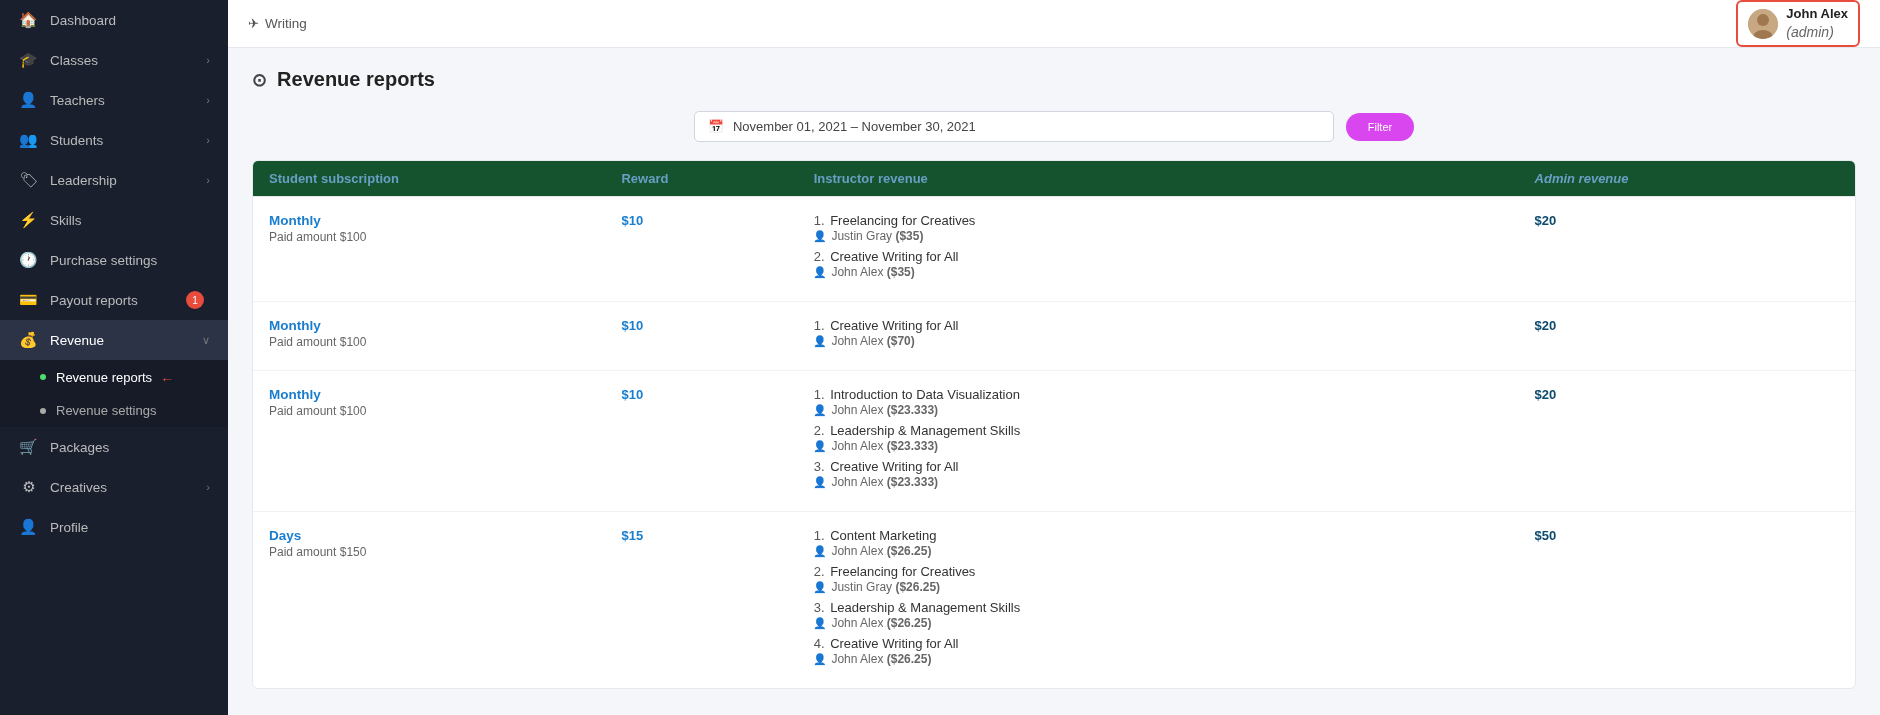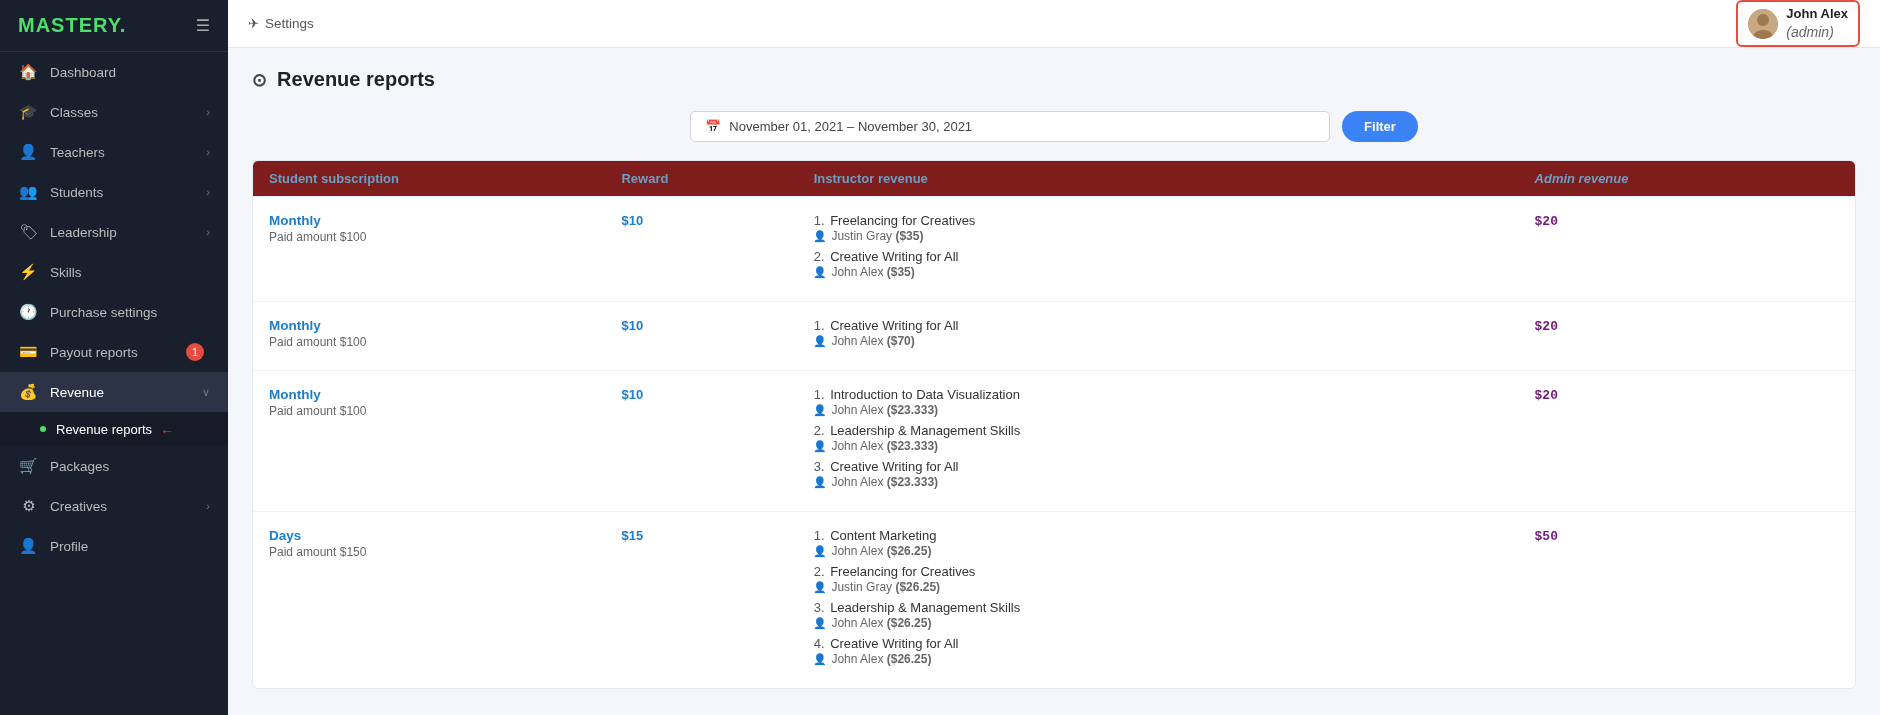--- a/index.html
+++ b/index.html
@@ -155,27 +155,27 @@
       font-size: 13px;
       color: #444;
       background: #fff;
       width: 640px;
       display: flex;
       align-items: center;
       gap: 8px;
     }
     .date-input .cal-icon { color: #555; }
     .filter-btn {
-      background: #3b82f6;
+      background: #d946ef;
       color: #fff;
       border: none;
       border-radius: 20px;
       padding: 8px 22px;
-      font-size: 13px;
-      font-weight: 700;
+      font-size: 11px;
+      font-weight: 400;
       cursor: pointer;
     }
 
     
     .table-wrap {
       background: #fff;
       border: 1px solid #e5e8ef;
       border-radius: 6px;
       overflow: hidden;
     }
@@ -183,59 +183,53 @@
       width: 100%;
       border-collapse: collapse;
     }
     .rev-table th {
       padding: 10px 16px;
       text-align: left;
       font-size: 13px;
       font-weight: 600;
       color: #6a9ec5;
       border-bottom: 1px solid #e5e8ef;
-      background: #7f1d1d;
+      background: #14532d;
     }
     .rev-table td {
       padding: 16px 16px;
       vertical-align: top;
       border-bottom: 1px solid #f0f2f5;
       font-size: 13px;
       color: #333;
     }
     .rev-table tr:last-child td { border-bottom: none; }
 
     .sub-type { font-weight: 700; color: #1a7ecf; font-size: 13.5px; }
     .sub-amount { color: #666; font-size: 12px; margin-top: 2px; }
     .reward-val { color: #1a7ecf; font-weight: 600; }
-    .admin-val { color: #701a75; font-weight: 600; font-family: Liberation Mono, monospace; }
+    .admin-val { color: #0c4a6e; font-weight: 600; }
 
     .instructor-list { list-style: none; }
     .instructor-list li { display: flex; align-items: flex-end; gap: 4px; margin-bottom: 6px; font-size: 13px; }
     .instructor-list li .idx { color: #555; margin-right: 2px; }
     .instructor-list li .course-name { color: #333; }
     .instructor-list li .instructor-row { display: flex; align-items: center; gap: 4px; color: #666; font-size: 12px; margin-top: 1px; }
     .instructor-list li .person-icon { font-size: 11px; color: #888; }
     .instructor-list .instr-block { display: flex; flex-direction: column; }
 
     .col-subscription { width: 22%; }
     .col-reward { width: 12%; }
     .col-instructor { width: 45%; }
     .col-admin { width: 21%; font-style: italic; }
   </style>
 </head>
 <body>
 
 <nav class="sidebar">
-  <div class="sidebar-logo">
-    <span class="sidebar-logo-text">
-      <span>MASTERY</span><span style="color:#4cdf6c">.</span>
-    </span>
-    <span class="sidebar-menu-icon">☰</span>
-  </div>
 
   <div class="sidebar-item">
     <span class="item-icon">🏠</span>
     <span class="item-label">Dashboard</span>
   </div>
 
   <div class="sidebar-item">
     <span class="item-icon">🎓</span>
     <span class="item-label">Classes</span>
     <span class="chevron">›</span>
@@ -280,20 +274,24 @@
     <span class="item-label">Revenue</span>
     <span class="chevron">∨</span>
   </div>
 
   <div class="sidebar-sub">
     <div class="sidebar-sub-item active">
       <span class="dot"></span>
       <span>Revenue reports</span>
       <span class="arrow-icon">←</span>
     </div>
+    <div class="sidebar-sub-item">
+      <span class="dot"></span>
+      <span>Revenue settings</span>
+    </div>
   </div>
 
   <div class="sidebar-item">
     <span class="item-icon">🛒</span>
     <span class="item-label">Packages</span>
   </div>
 
   <div class="sidebar-item">
     <span class="item-icon">⚙</span>
     <span class="item-label">Creatives</span>
@@ -304,21 +302,21 @@
     <span class="item-icon">👤</span>
     <span class="item-label">Profile</span>
   </div>
 </nav>
 
 <div class="main">
 
   <div class="topbar">
     <div class="topbar-left">
       <span class="nav-icon">✈</span>
-      <span>Settings</span>
+      <span>Writing</span>
     </div>
     <div class="topbar-right">
       <div class="avatar">
         <svg width="30" height="30" viewBox="0 0 30 30" xmlns="http://www.w3.org/2000/svg">
           <circle cx="15" cy="15" r="15" fill="#c8a882"></circle>
           <circle cx="15" cy="11" r="6" fill="#a07850"></circle>
           <ellipse cx="15" cy="28" rx="10" ry="7" fill="#a07850"></ellipse>
         </svg>
       </div>
       <div class="user-info">

